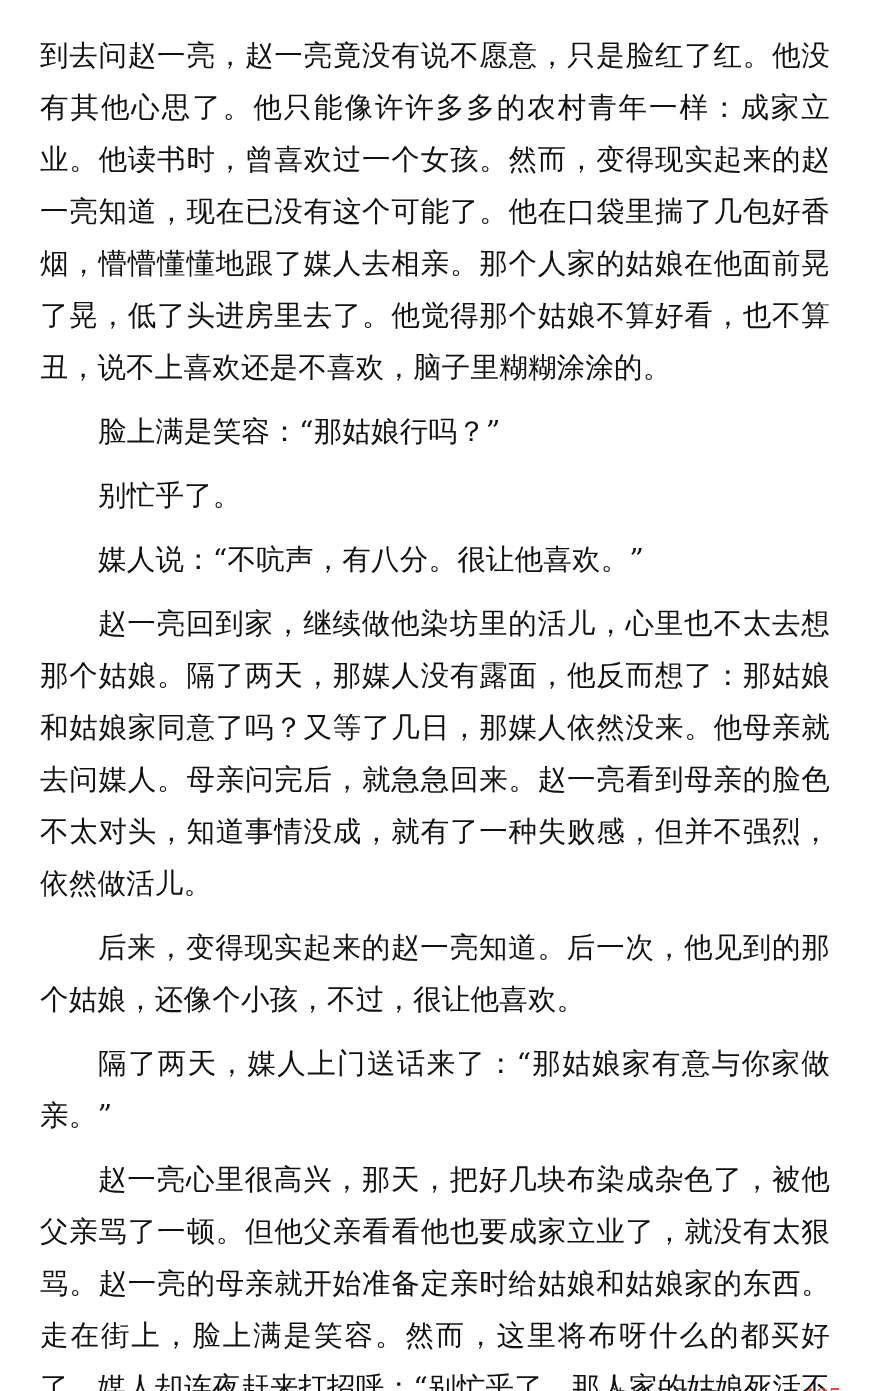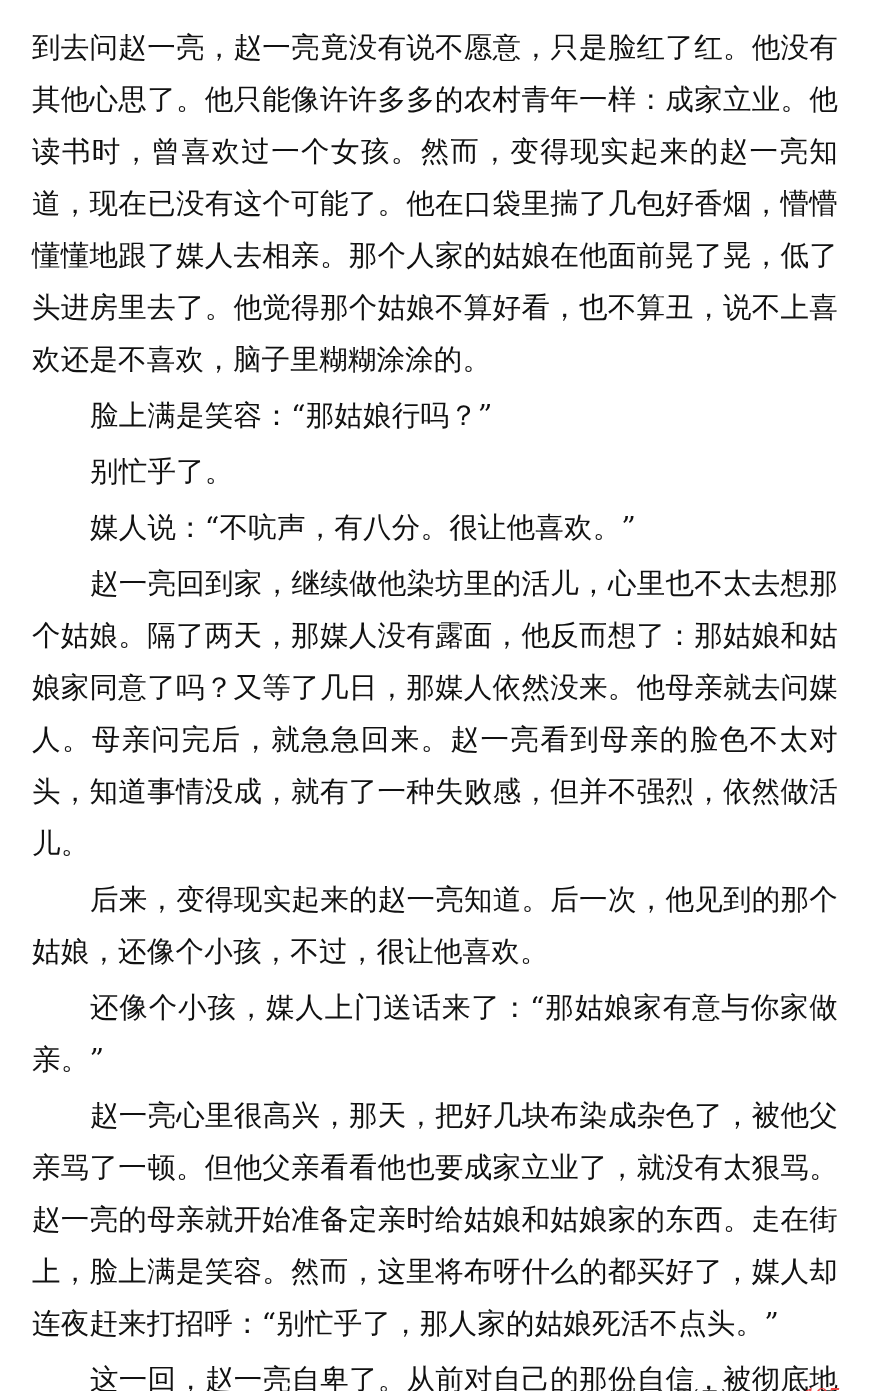--- a/index.html
+++ b/index.html
@@ -15,21 +15,21 @@
       font-family: "DejaVu Serif", "Liberation Serif", serif;
       color: #111111;
     }
     .page-body {
       position: absolute;
       left: 28px;
       top: 18px;
       width: 814px;
     }
     .para {
-      margin: 4px;
+      margin: 12px;
       font-size: 28.5px;
       line-height: 52px;
       letter-spacing: 0.2px;
       text-align: justify;
       text-align-last: left;
       word-break: break-all;
     }
     .para.indent {
       text-indent: 58px;
     }
@@ -66,21 +66,21 @@
 </head>
 <body>
 
 <div class="page-body">
   <p class="para">到去问赵一亮，赵一亮竟没有说不愿意，只是脸红了红。他没有其他心思了。他只能像许许多多的农村青年一样：成家立业。他读书时，曾喜欢过一个女孩。然而，变得现实起来的赵一亮知道，现在已没有这个可能了。他在口袋里揣了几包好香烟，懵懵懂懂地跟了媒人去相亲。那个人家的姑娘在他面前晃了晃，低了头进房里去了。他觉得那个姑娘不算好看，也不算丑，说不上喜欢还是不喜欢，脑子里糊糊涂涂的。</p>
   <p class="para indent">脸上满是笑容：“那姑娘行吗？”</p>
   <p class="para indent">别忙乎了。</p>
   <p class="para indent">媒人说：“不吭声，有八分。很让他喜欢。”</p>
   <p class="para indent">赵一亮回到家，继续做他染坊里的活儿，心里也不太去想那个姑娘。隔了两天，那媒人没有露面，他反而想了：那姑娘和姑娘家同意了吗？又等了几日，那媒人依然没来。他母亲就去问媒人。母亲问完后，就急急回来。赵一亮看到母亲的脸色不太对头，知道事情没成，就有了一种失败感，但并不强烈，依然做活儿。</p>
   <p class="para indent">后来，变得现实起来的赵一亮知道。后一次，他见到的那个姑娘，还像个小孩，不过，很让他喜欢。</p>
-  <p class="para indent">还像个小孩，媒人上门送话来了：“那姑娘家有意与你家做亲。”</p>
+  <p class="para indent">隔了两天，媒人上门送话来了：“那姑娘家有意与你家做亲。”</p>
   <p class="para indent">赵一亮心里很高兴，那天，把好几块布染成杂色了，被他父亲骂了一顿。但他父亲看看他也要成家立业了，就没有太狠骂。赵一亮的母亲就开始准备定亲时给姑娘和姑娘家的东西。走在街上，脸上满是笑容。然而，这里将布呀什么的都买好了，媒人却连夜赶来打招呼：“别忙乎了，那人家的姑娘死活不点头。”</p>
   <p class="para indent">这一回，赵一亮自卑了。从前对自己的那份自信，被彻底地打</p>
 </div>
 
 <div class="footer">
   <span class="running-title">染坊之子(二)</span>
   <span class="footer-sep"></span>
   <span class="page-number">195</span>
 </div>
 

